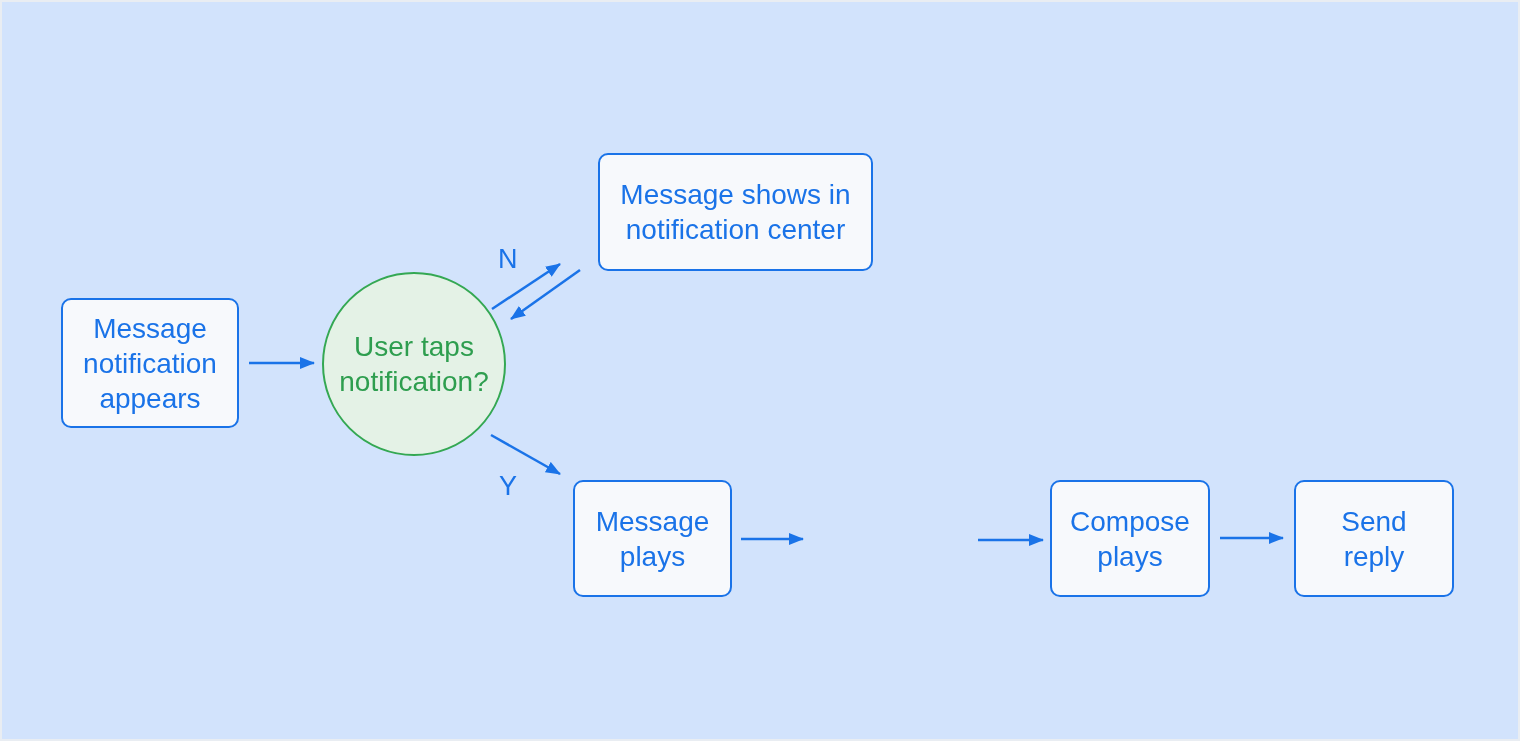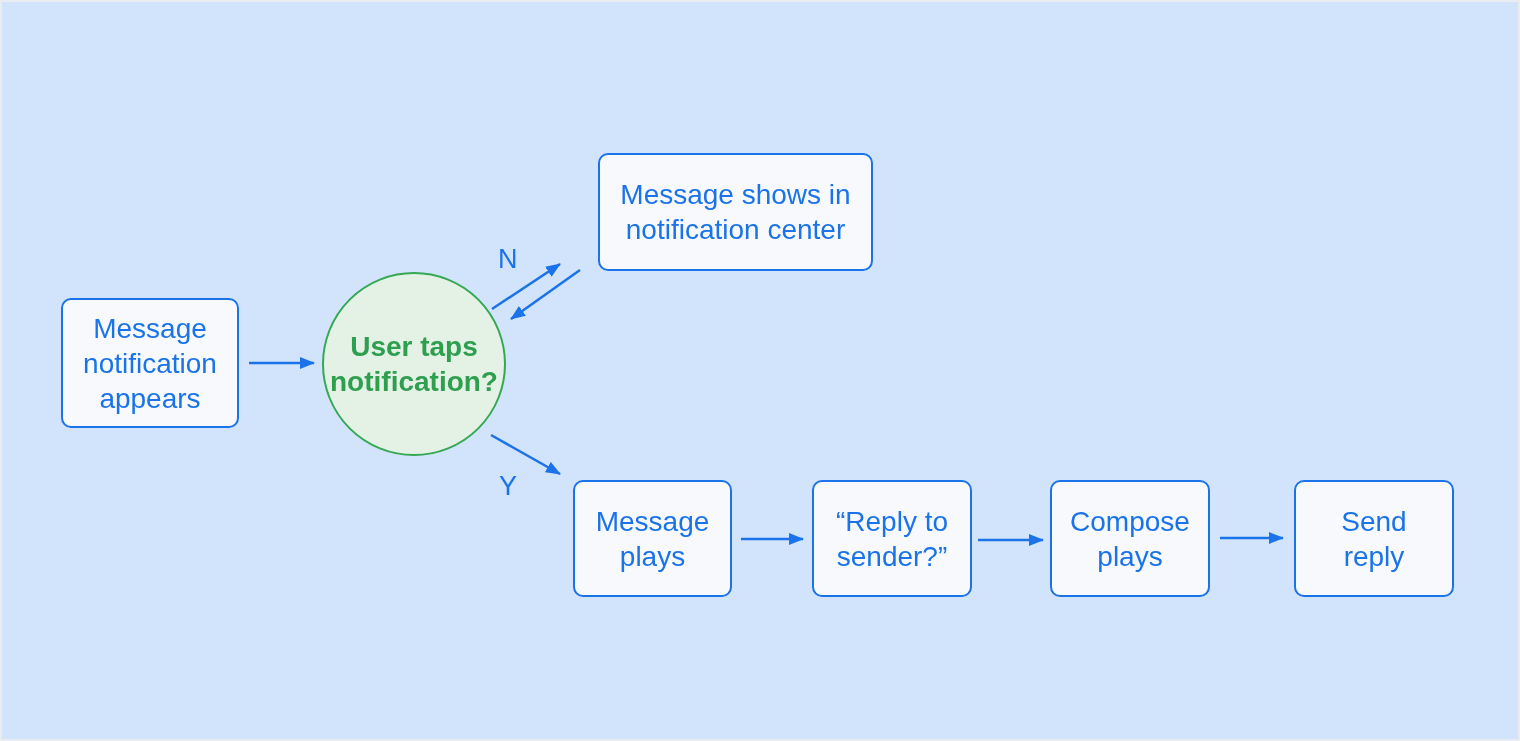--- a/index.html
+++ b/index.html
@@ -33,21 +33,20 @@
     color:var(--blue);
     font-size:28px;
     line-height:35px;
   }
   .node .lbl{white-space:pre-line;}
   .node.circle{
     border-radius:50%;
     background:var(--green-fill);
     border-color:var(--green-border);
     color:var(--green-text);
-    font-weight:bold;
   }
   .edge-label{
     position:absolute;
     color:var(--blue);
     font-size:27px;
     line-height:27px;
   }
 </style>
 </head>
 <body>
@@ -85,24 +84,20 @@
   <div class="node" style="left:596px;top:133px;width:275px;height:118px;margin-top:18px;">
     <span class="lbl">Message shows in
 notification center</span>
   </div>
 
   <div class="node" style="left:571px;top:478px;width:159px;height:117px;">
     <span class="lbl">Message
 plays</span>
   </div>
 
-  <div class="node" style="left:810px;top:478px;width:160px;height:117px;">
-    <span class="lbl">“Reply to
-sender?”</span>
-  </div>
 
   <div class="node" style="left:1048px;top:478px;width:160px;height:117px;">
     <span class="lbl">Compose
 plays</span>
   </div>
 
   <div class="node" style="left:1292px;top:478px;width:160px;height:117px;">
     <span class="lbl">Send
 reply</span>
   </div>

